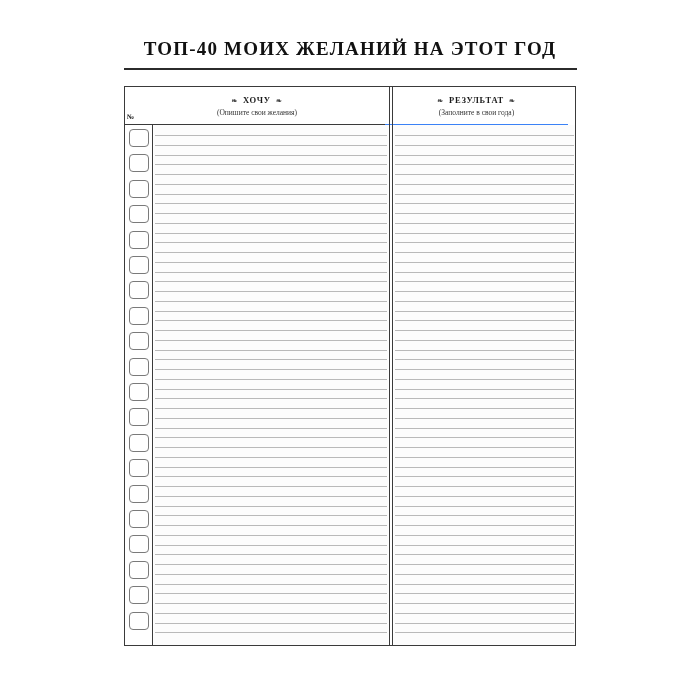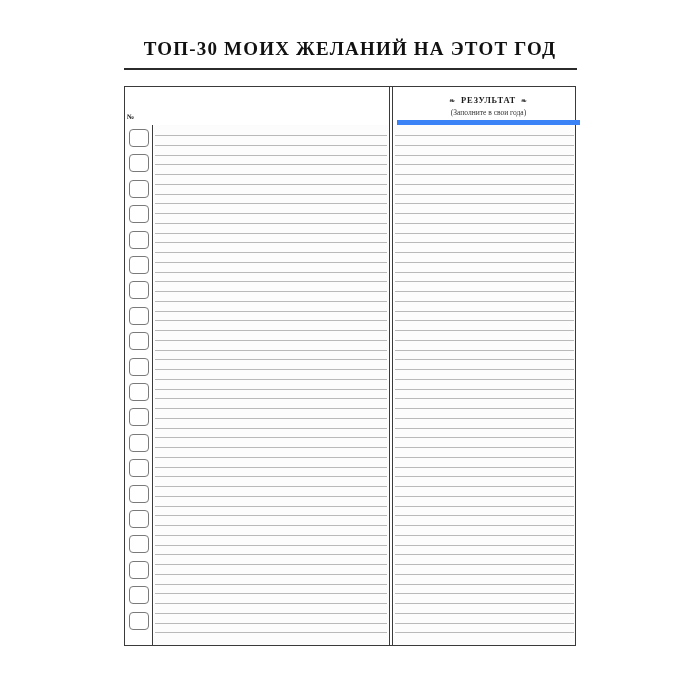--- a/index.html
+++ b/index.html
@@ -61,21 +61,21 @@
   
   .col-head {
     position: absolute;
     top: 0;
     height: 38px;
     box-sizing: border-box;
     text-align: center;
     overflow: hidden;
   }
   .col-head.left  { left: 0;    width: 264px; border-bottom: 1px solid #3a3a3a; }
-  .col-head.right { left: 272px; width: 183px; border-bottom: 5px solid #3b82f6; }
+  .col-head.right { left: 260px; width: 183px; border-bottom: 1px solid #3b82f6; }
 
   .col-head .ch-title {
     margin-top: 8px;
     font-size: 8.5px;
     font-weight: bold;
     letter-spacing: 0.8px;
     color: #1a1a1a;
     white-space: nowrap;
   }
   .col-head .ch-sub {
@@ -149,28 +149,34 @@
     background: #fcfcfc;
   }
   .field-tint.l { left: 29px;  width: 234px; }
   .field-tint.r { left: 269px; width: 181px; }
 </style>
 </head>
 <body>
 
 <div class="page">
 
-  <div class="title">ТОП-30 МОИХ ЖЕЛАНИЙ НА ЭТОТ ГОД</div>
+  <div class="title">ТОП-40 МОИХ ЖЕЛАНИЙ НА ЭТОТ ГОД</div>
   <div class="title-rule"></div>
 
   <div class="sheet">
 
     <div class="field-tint l"></div>
     <div class="field-tint r"></div>
 
+    <div class="col-head left">
+      <div class="ch-title">
+        <span class="deco">❧</span><span>ХОЧУ</span><span class="deco">❧</span>
+      </div>
+      <div class="ch-sub">(Опишите свои желания)</div>
+    </div>
 
     <div class="col-head right">
       <div class="ch-title">
         <span class="deco">❧</span><span>РЕЗУЛЬТАТ</span><span class="deco">❧</span>
       </div>
       <div class="ch-sub">(Заполните в свои года)</div>
     </div>
 
     <div class="divider"></div>
 

